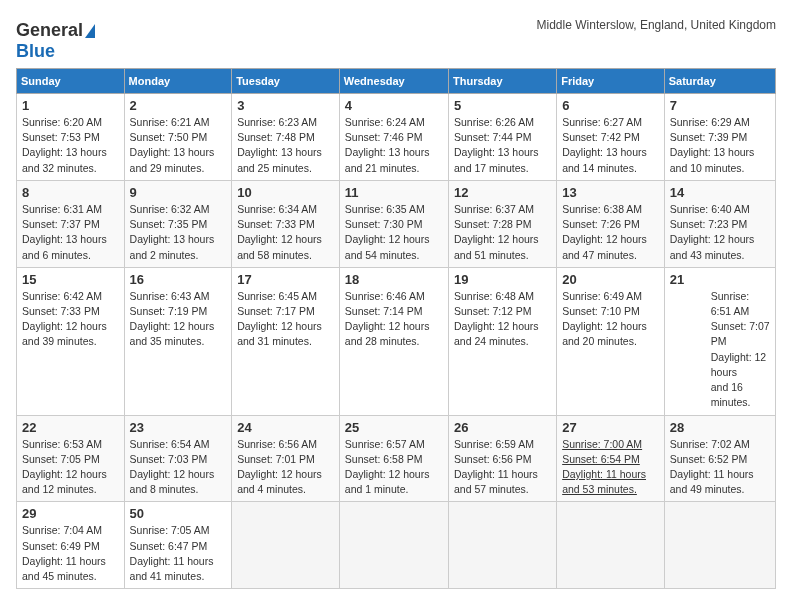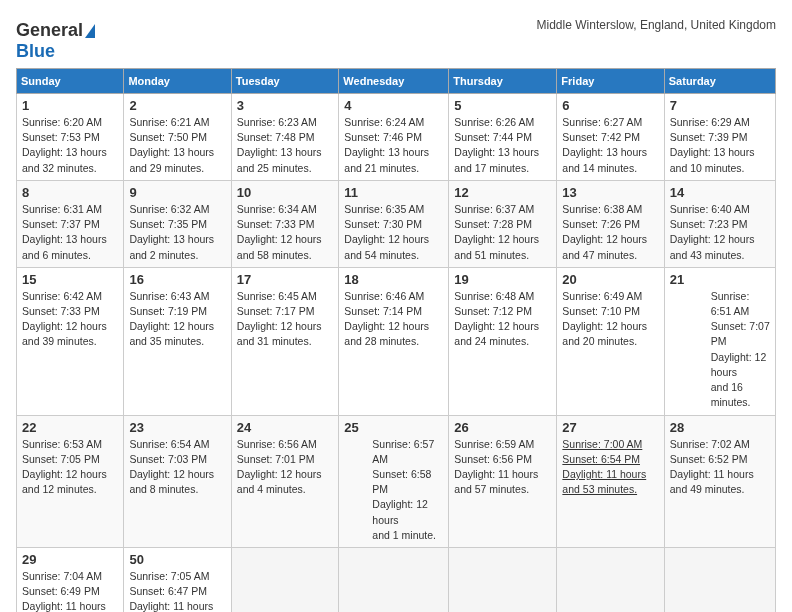--- a/index.html
+++ b/index.html
@@ -280,21 +280,21 @@
         </td>
         <td>
           <span class="day-num">24</span>
           <div class="cell-text" style="white-space: pre-line;">Sunrise: 6:56 AM
 Sunset: 7:01 PM
 Daylight: 12 hours
 and 4 minutes.</div>
         </td>
         <td>
           <span class="day-num">25</span>
-          <div class="cell-text" style="white-space: pre-line; margin-left: 28px;">Sunrise: 6:57 AM
+          <div class="cell-text" style="white-space: pre-line;">Sunrise: 6:57 AM
 Sunset: 6:58 PM
 Daylight: 12 hours
 and 1 minute.</div>
         </td>
         <td>
           <span class="day-num">26</span>
           <div class="cell-text" style="white-space: pre-line;">Sunrise: 6:59 AM
 Sunset: 6:56 PM
 Daylight: 11 hours
 and 57 minutes.</div>

